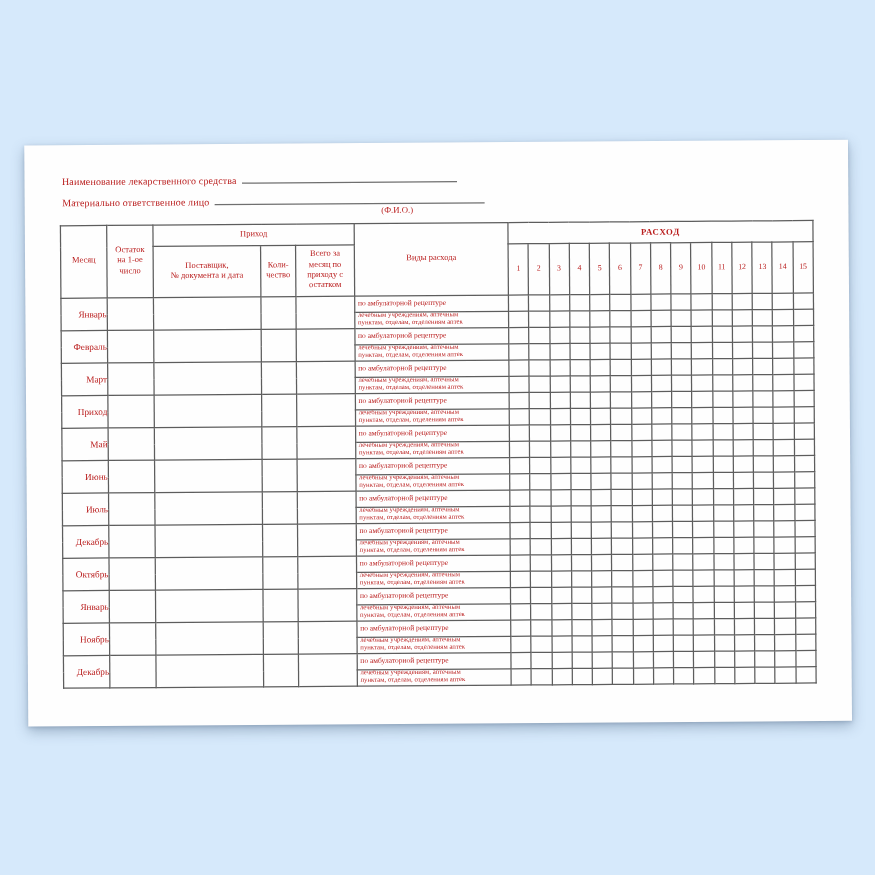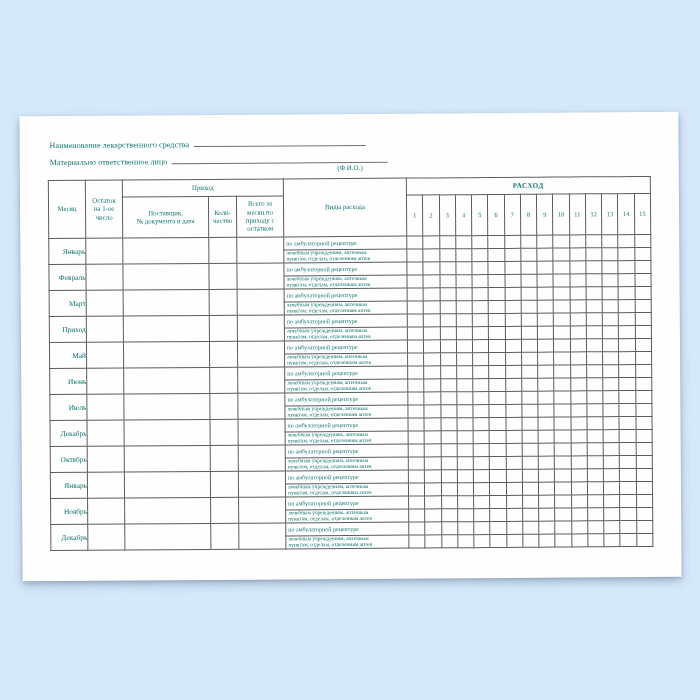--- a/index.html
+++ b/index.html
@@ -1,33 +1,33 @@
 <!DOCTYPE html>
 <html><head>
 <meta charset="utf-8">
 <style>
   html,body{margin:0;padding:0;}
   .scene{
     position:relative;width:700px;height:700px;overflow:hidden;
     background:linear-gradient(180deg,#d2e6f9 0%,#d7eafб 50%,#d7eafb 55%,#e3f1fd 100%);
     background-color:#d6e9fb;
-    font-family:"Liberation Serif","DejaVu Serif",serif;color:#0f766e;
+    font-family:"Liberation Serif","DejaVu Serif",serif;color:#b91c1c;
   }
   .sheet{
     position:absolute;left:21px;top:114px;width:659px;height:465px;
     background:#fefefe;transform:rotate(-0.4deg);transform-origin:50% 50%;
     box-shadow:0 4px 10px rgba(86,110,140,.45),0 1px 3px rgba(86,110,140,.3);
   }
   .form-line{position:absolute;left:30px;display:flex;align-items:baseline;font-size:8px;letter-spacing:.1px;white-space:nowrap;}
   .fl1{top:23px}
   .fl2{top:40px}
   .fill{display:inline-block;border-bottom:1px solid #6f6f6f;height:8px;margin-left:4px;}
   .fl1 .fill{width:172px}
   .fl2 .fill{width:216px}
-  .fio{position:absolute;left:253px;top:50px;width:90px;text-align:right;font-size:7px;}
+  .fio{position:absolute;left:253px;top:50px;width:90px;text-align:center;font-size:7px;}
   .ledger{position:absolute;left:28px;top:64px;}
   table{border-collapse:collapse;table-layout:fixed;width:603px;border:1.5px solid #3f3f3f;}
   th,td{border:1px solid #5d5d5d;padding:0;overflow:hidden;}
   th{font-weight:normal;font-size:6.8px;line-height:1.25;text-align:center;vertical-align:middle;white-space:pre-line;}
   .tr-h1 th{height:16px}
   .tr-h2 th{height:40px}
   th.rashod{font-weight:bold;font-size:7px;letter-spacing:.6px}
   th.num{font-size:6.3px}
   td{height:12px;font-size:6px;vertical-align:middle;}
   td.month-cell{font-size:7.4px;padding-left:4px;text-align:right;}

